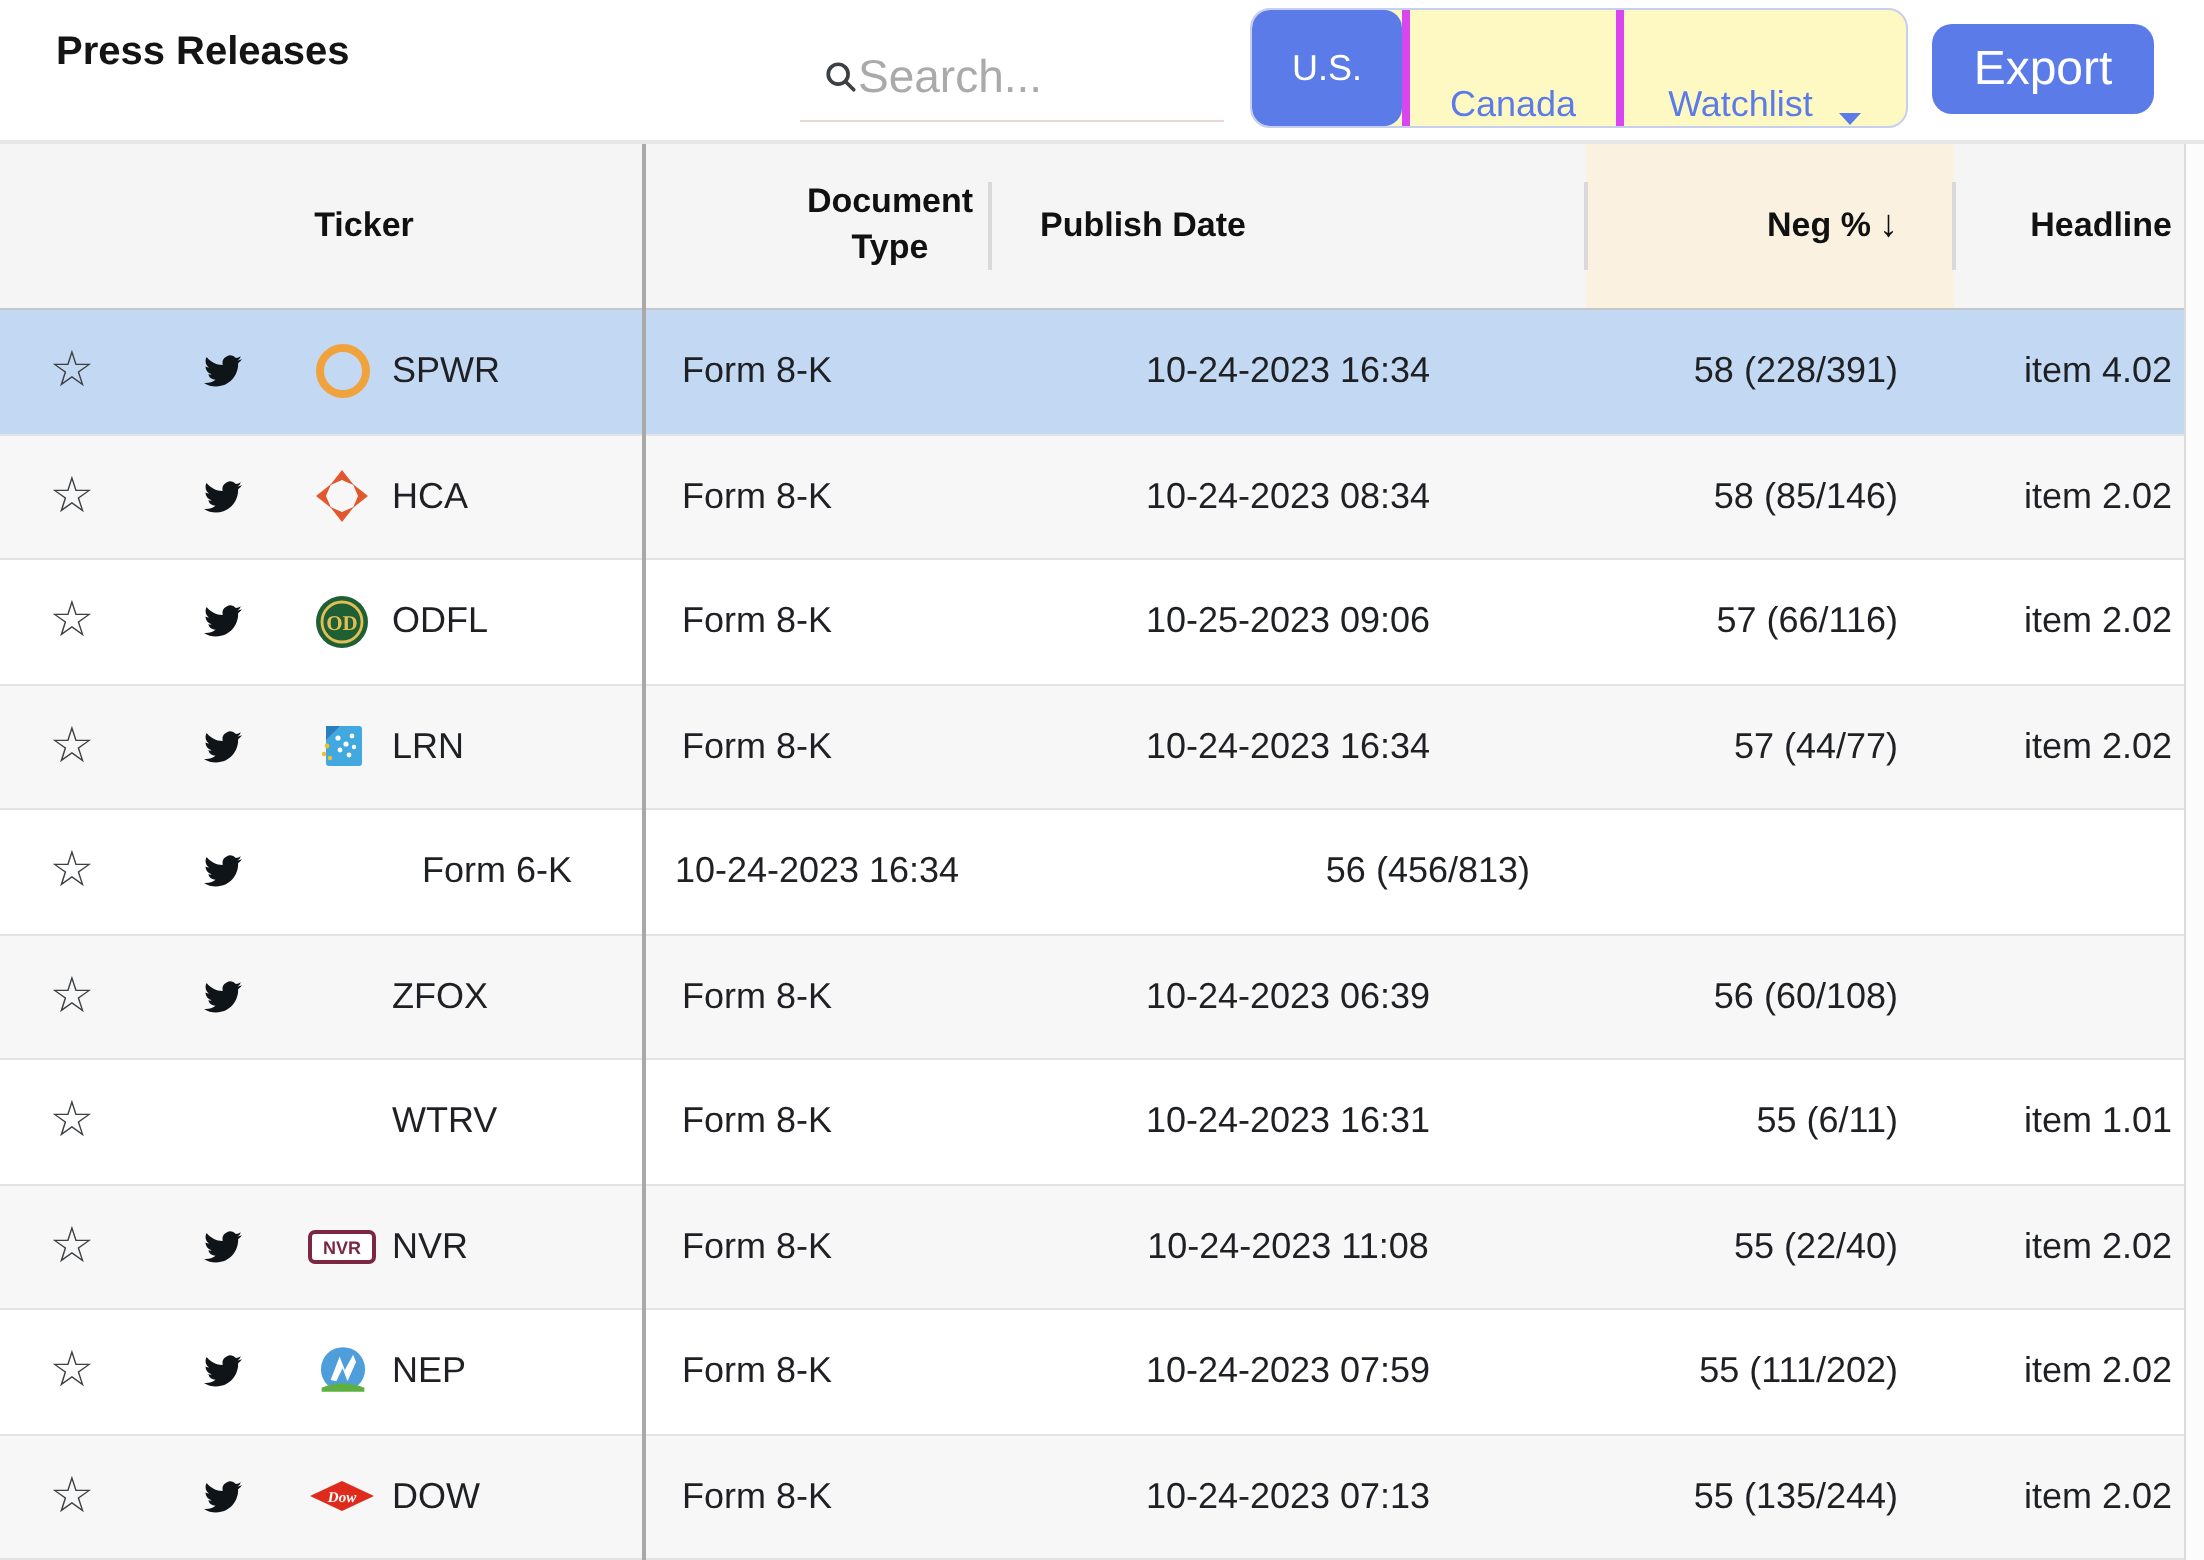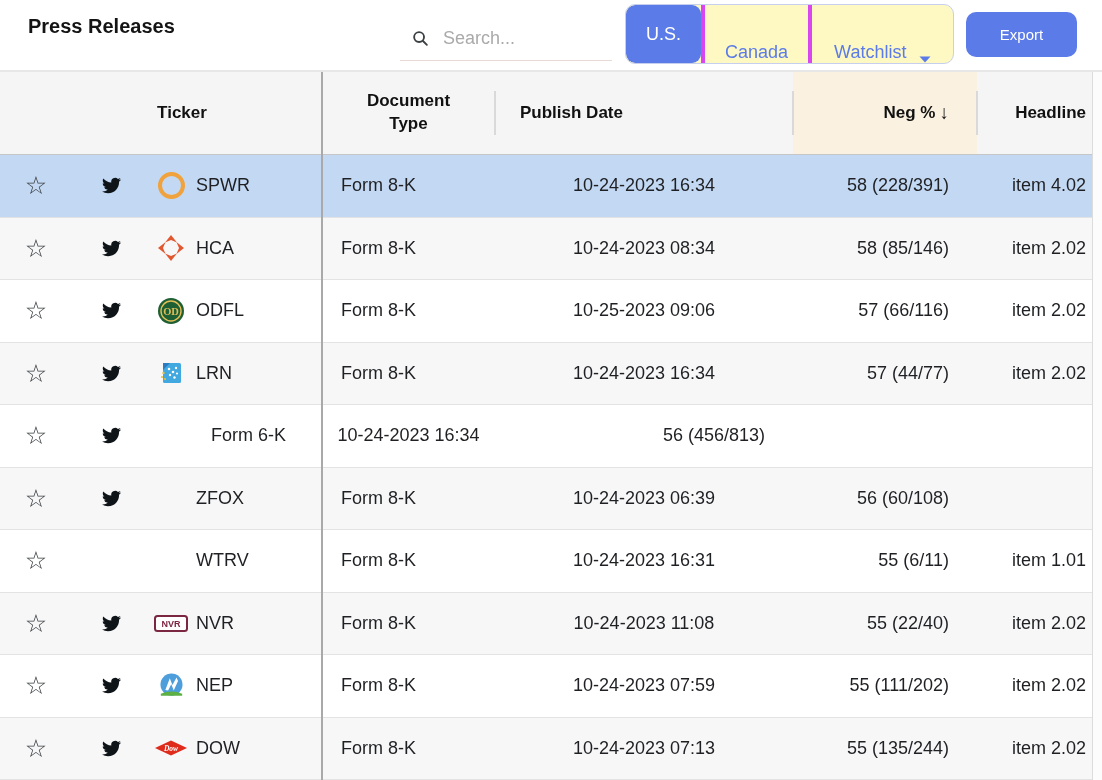--- a/index.html
+++ b/index.html
@@ -9,42 +9,42 @@
 
   
   .topbar { position:absolute; top:0; left:0; width:1102px; height:72px; background:#fff;
             border-bottom:2px solid #E7E7E7; z-index:10; }
   .title { position:absolute; left:28px; top:0; height:53px; display:flex; align-items:center;
            font-size:20px; font-weight:700; color:#141414; }
   .search { position:absolute; left:400px; top:16px; width:212px; height:45px;
             border-bottom:1px solid #EAD8D6; display:flex; align-items:center; }
   .search-icon { margin-left:12px; display:flex; align-items:center; }
   .search-input { border:none; outline:none; background:transparent; font-family:inherit;
-                  font-size:18px; color:#444; width:160px; margin-left:14px; }
+                  font-size:23px; color:#444; width:160px; }
   .search-input::placeholder { color:#AAAAAA; }
   .seg { position:absolute; left:625px; top:4px; height:60px; display:flex; align-items:stretch;
          border:1px solid #C7CFEF; border-radius:10px; overflow:hidden; background:#fef9c3; }
   .seg-btn { border:none; background:transparent; font-family:inherit; font-size:18px;
              color:var(--accent); display:flex; align-items:center; justify-content:center;
              padding:0 20px; cursor:pointer; }
   .seg-btn + .seg-btn { border-left:4px solid #d946ef;align-items:flex-end; }
   .seg-btn.active { background:var(--accent); color:#fff; border-radius:9px; }
   .seg-btn.watchlist { padding:0 22px; }
   .caret { margin-left:13px; display:flex; align-items:center; margin-top:2px; }
   .export { position:absolute; left:966px; top:12px; width:111px; height:45px; border:none;
-            background:var(--accent); color:#fff; font-family:inherit; font-size:15px;
+            background:var(--accent); color:#fff; font-family:inherit; font-size:24px;
             border-radius:10px; cursor:pointer; }
 
   
   .grid-cols { display:grid; grid-template-columns:72px 78px 42px 130px 173px 298px 184px 1fr; }
   .thead { position:absolute; top:72px; left:0; width:1092px; height:83px; background:var(--header-bg);
            border-bottom:1px solid #C6C6C6; z-index:2; }
   .th { display:flex; align-items:center; font-weight:700; font-size:17px; color:#111; position:relative; }
   .th-ticker { grid-column:1/5; justify-content:center; padding-left:42px; }
-  .th-doc { grid-column:5; justify-content:center;border-radius:22px; }
+  .th-doc { grid-column:5; justify-content:flex-end;border-radius:22px; }
   .th-doc span { display:block; max-width:100px; text-align:center; line-height:1.35; }
   .th-date { grid-column:6; padding-left:25px; }
   .th-neg { grid-column:7; justify-content:flex-end; padding-right:28px; background:var(--sorted-bg); }
   .th-headline { grid-column:8; justify-content:flex-end; padding-right:6px; }
   .th-date::before, .th-neg::before, .th-headline::before {
       content:""; position:absolute; left:-1px; top:50%; transform:translateY(-50%);
       width:2px; height:44px; background:#D9D9D9; }
   .sort-arrow { margin-left:4px; font-weight:400; font-size:19px; }
 
   .tbody { position:absolute; top:155px; left:0; width:1092px; z-index:1; }

